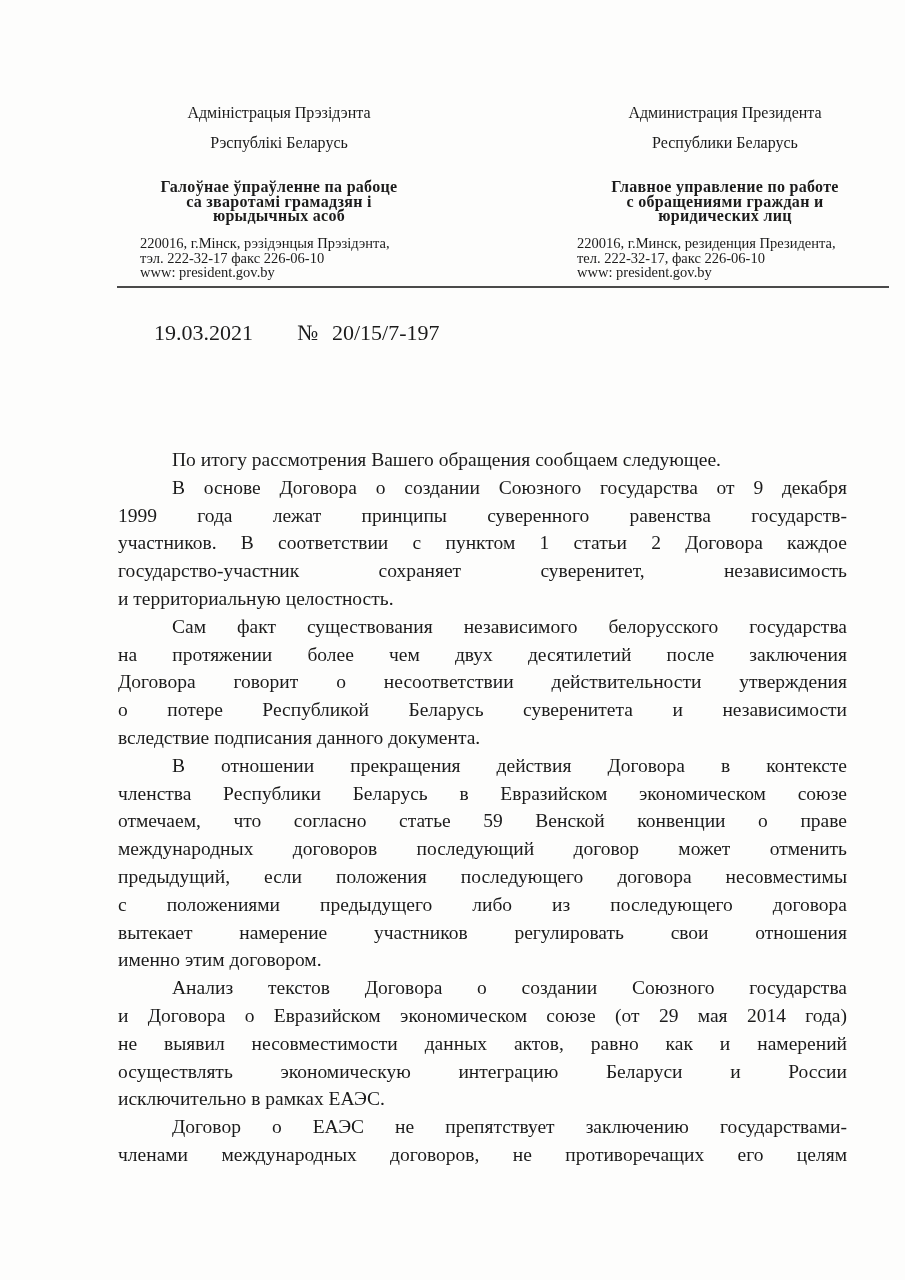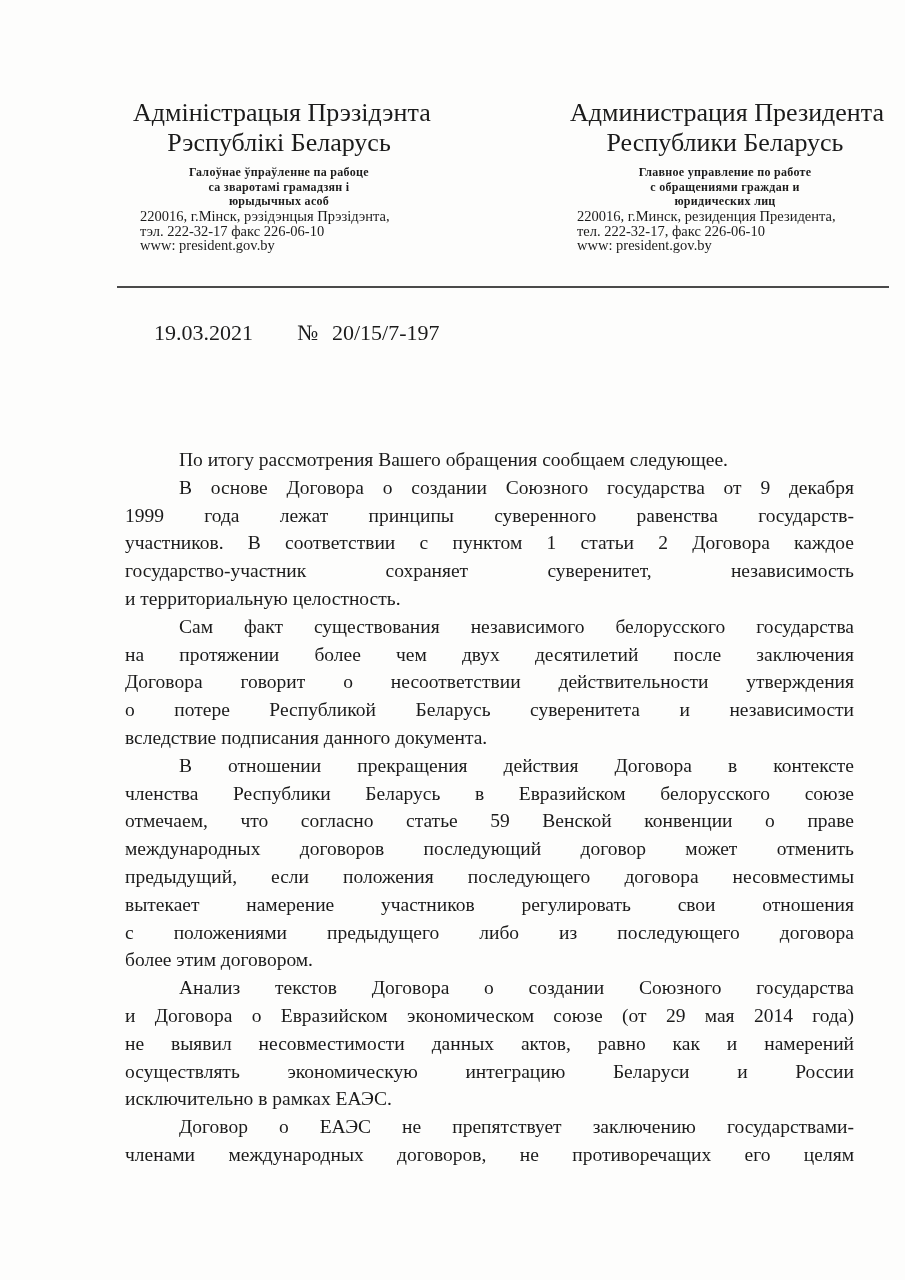--- a/index.html
+++ b/index.html
@@ -19,35 +19,35 @@
   }
   
   .lh-col {
     position: absolute;
     top: 98px;
     text-align: center;
   }
   .lh-col.left  { left: 133px; width: 292px; }
   .lh-col.right { left: 570px; width: 310px; }
   .org-title {
-    font-size: 26px;
+    font-size: 16px;
     line-height: 30px;
     white-space: nowrap;
   }
   .dept {
-    margin-top: 7px;
+    margin-top: 22px;
     font-weight: bold;
-    font-size: 12px;
+    font-size: 16px;
     line-height: 14.6px;
     letter-spacing: 0.3px;
     font-family: Liberation Serif, serif;
   }
   .dept .hline { white-space: nowrap; }
   .addr {
-    margin-top: 0;
+    margin-top: 12px;
     text-align: left;
     padding-left: 7px;
     font-size: 14.5px;
     line-height: 14.8px;
   }
   .addr .hline { white-space: nowrap; }
   
   .rule {
     position: absolute;
     top: 286px;
@@ -68,21 +68,21 @@
     margin-left: 16px;
   }
   .ref-row span { position: absolute; white-space: nowrap; }
   .ref-date    { left: 130px; }
   .ref-no-sign { left: 273px; }
   .ref-number  { left: 308px; }
   
   .body-text {
     position: absolute;
     top: 446px;
-    left: 125px;
+    left: 118px;
     width: 729px;
     font-size: 19.5px;
     line-height: 27.8px;
   }
   .body-text p.para { margin: 0; padding: 0; }
   .tline {
     display: block;
     text-align: justify;
     text-align-last: justify;
   }
@@ -147,27 +147,27 @@
       </p>
       <p class="para">
         <span class="tline first">Сам факт существования независимого белорусского государства</span>
         <span class="tline">на протяжении более чем двух десятилетий после заключения</span>
         <span class="tline">Договора говорит о несоответствии действительности утверждения</span>
         <span class="tline">о потере Республикой Беларусь суверенитета и независимости</span>
         <span class="tline last">вследствие подписания данного документа.</span>
       </p>
       <p class="para">
         <span class="tline first">В отношении прекращения действия Договора в контексте</span>
-        <span class="tline">членства Республики Беларусь в Евразийском белорусского союзе</span>
+        <span class="tline">членства Республики Беларусь в Евразийском экономическом союзе</span>
         <span class="tline">отмечаем, что согласно статье 59 Венской конвенции о праве</span>
         <span class="tline">международных договоров последующий договор может отменить</span>
         <span class="tline">предыдущий, если положения последующего договора несовместимы</span>
+        <span class="tline">с положениями предыдущего либо из последующего договора</span>
         <span class="tline">вытекает намерение участников регулировать свои отношения</span>
-        <span class="tline">с положениями предыдущего либо из последующего договора</span>
-        <span class="tline last">более этим договором.</span>
+        <span class="tline last">именно этим договором.</span>
       </p>
       <p class="para">
         <span class="tline first">Анализ текстов Договора о создании Союзного государства</span>
         <span class="tline">и Договора о Евразийском экономическом союзе (от 29 мая 2014 года)</span>
         <span class="tline">не выявил несовместимости данных актов, равно как и намерений</span>
         <span class="tline">осуществлять экономическую интеграцию Беларуси и России</span>
         <span class="tline last">исключительно в рамках ЕАЭС.</span>
       </p>
       <p class="para">
         <span class="tline first">Договор о ЕАЭС не препятствует заключению государствами-</span>

